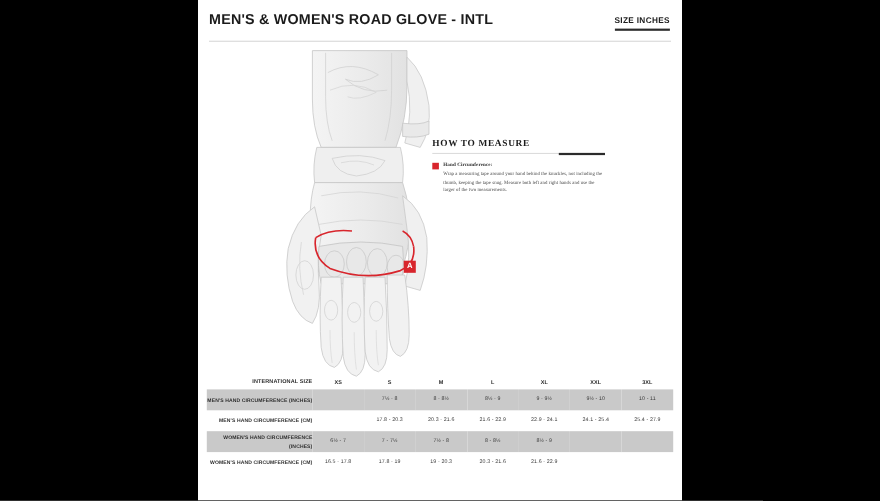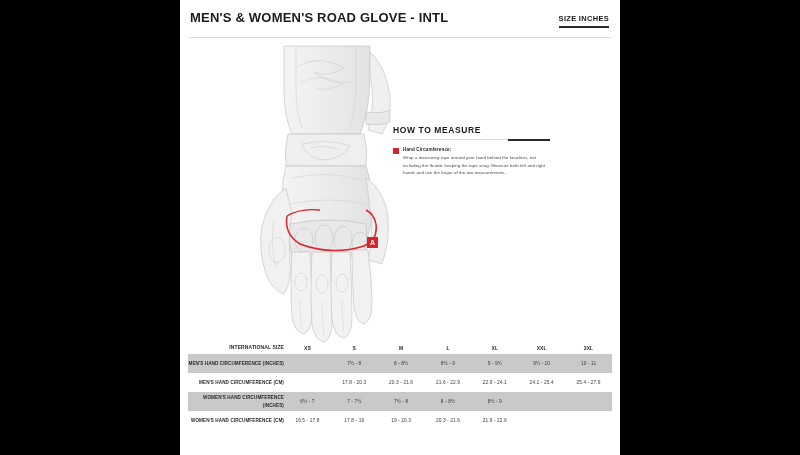--- a/index.html
+++ b/index.html
@@ -41,21 +41,21 @@
 
   .badge-a {
     position:absolute; left:127px; top:199px;
     width:11px; height:11px; background:#d8252c;
     color:#fff; font-size:7px; font-weight:bold;
     display:flex; align-items:center; justify-content:center;
     line-height:1;
   }
 
   
-  #howto { position:absolute; left:213px; top:125px; width:157px; }
+  #howto { position:absolute; left:213px; top:125px; width:157px;font-family:Liberation Serif, serif; }
   #howto-title {
     font-size:8.5px; font-weight:bold; letter-spacing:0.6px; color:#1b1b1b;
   }
   #howto-rule { margin-top:4px; height:1px; background:#dcdcdc; position:relative; }
   #howto-rule:after {
     content:""; position:absolute; right:0; top:-0.5px;
     width:42px; height:2px; background:#2b2b2b;
   }
   #howto-body { margin-top:7px; display:flex; gap:4px; }
   #howto-marker {

